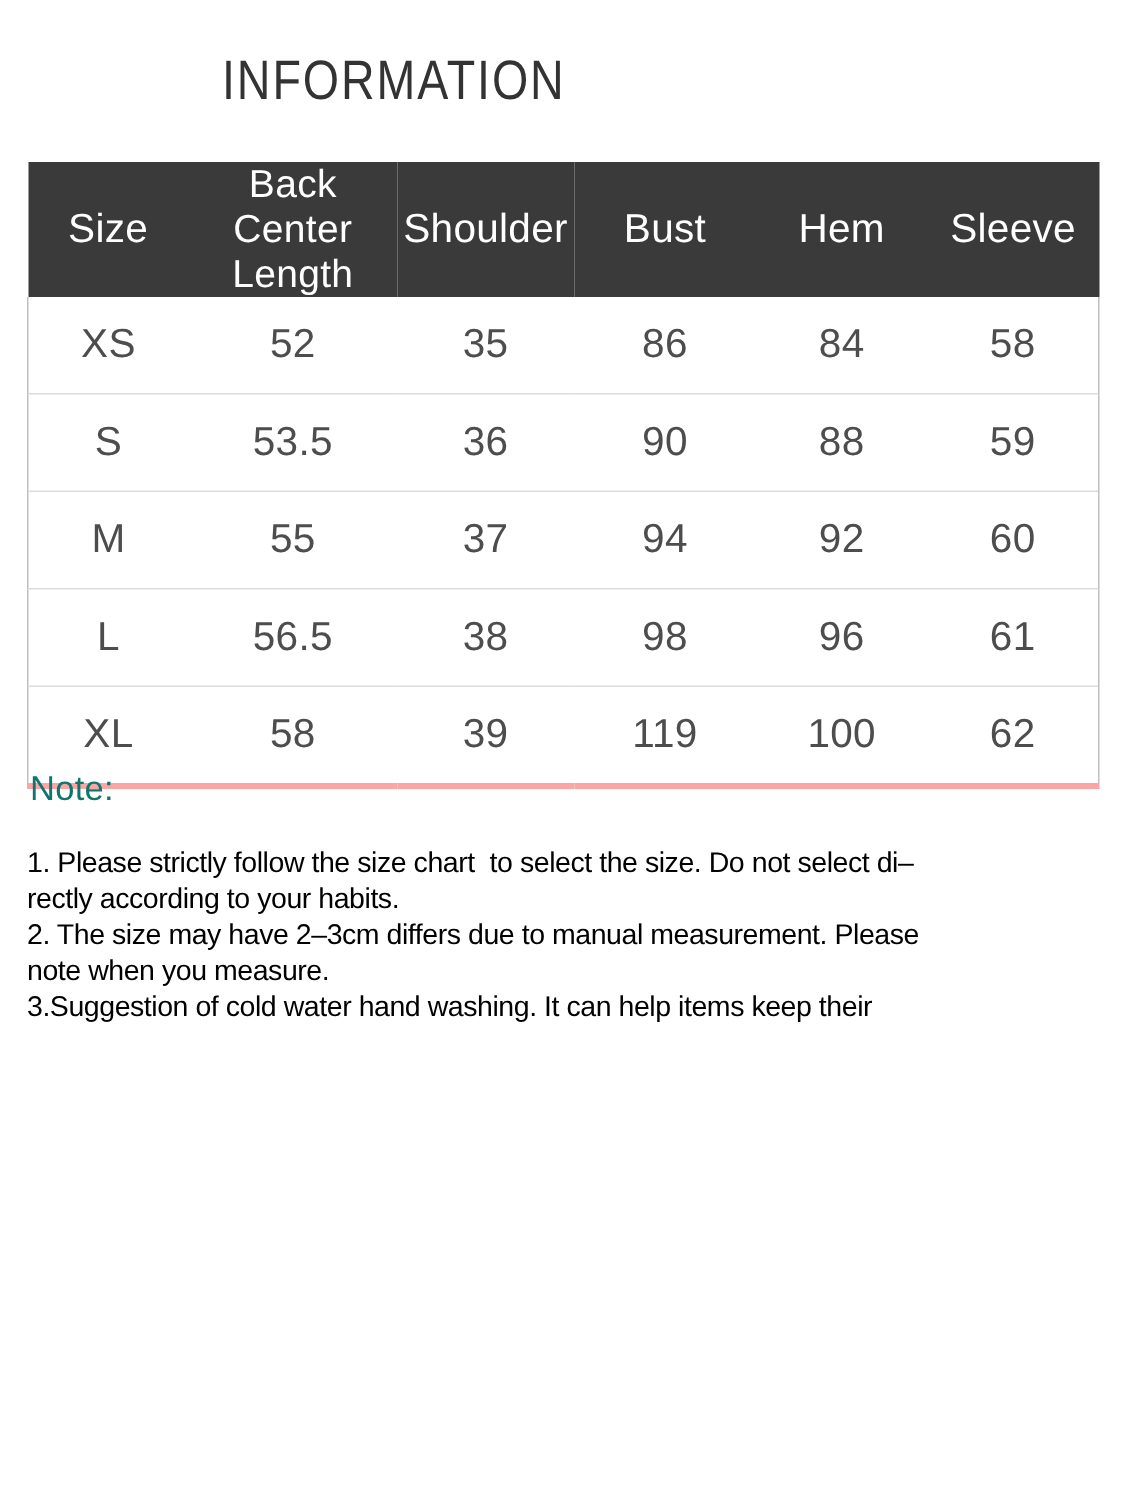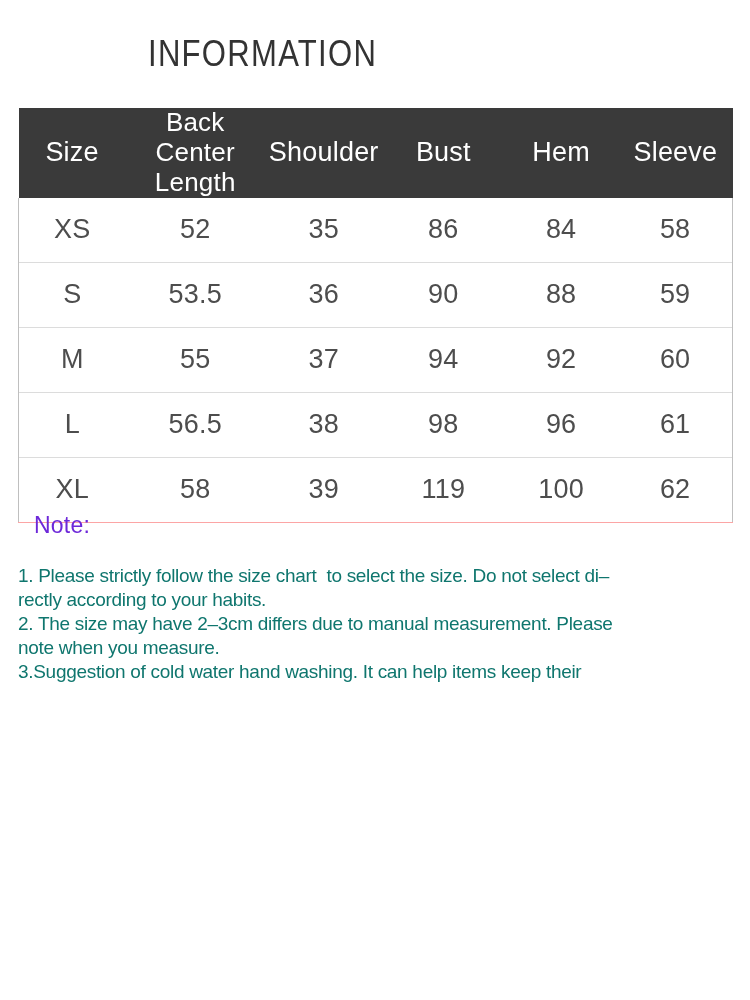--- a/index.html
+++ b/index.html
@@ -70,38 +70,38 @@
     color: #4d4d4d;
     font-size: 27px;
     text-align: center;
     vertical-align: middle;
     padding: 0;
     letter-spacing: 0.2px;
   }
   .size-table tbody tr + tr td { border-top: 1px solid #dcdcdc; }
   .size-table tbody td:first-child { border-left: 1px solid #bfbfbf; }
   .size-table tbody td:last-child  { border-right: 1px solid #bfbfbf; }
-  .size-table tbody tr:last-child td { border-bottom: 1px solid #fca5a5; margin-top: 42px; }
+  .size-table tbody tr:last-child td { border-bottom: 4px solid #fca5a5; margin-top: 42px; }
 
   
   .note-heading {
     position: absolute;
-    left: 34px;
+    left: 20px;
     top: 512px;
     font-size: 23px;
-    color: #6d28d9;
+    color: #0f766e;
     letter-spacing: 0.2px;
   }
   .note-body {
     position: absolute;
     left: 18px;
     top: 564px;
     font-size: 19px;
     line-height: 24px;
-    color: #0f766e;
+    color: #000000;
     letter-spacing: -0.3px;
   }
   .note-line {
     display: block;
     white-space: pre;
   }
 </style>
 </head>
 <body>
 

